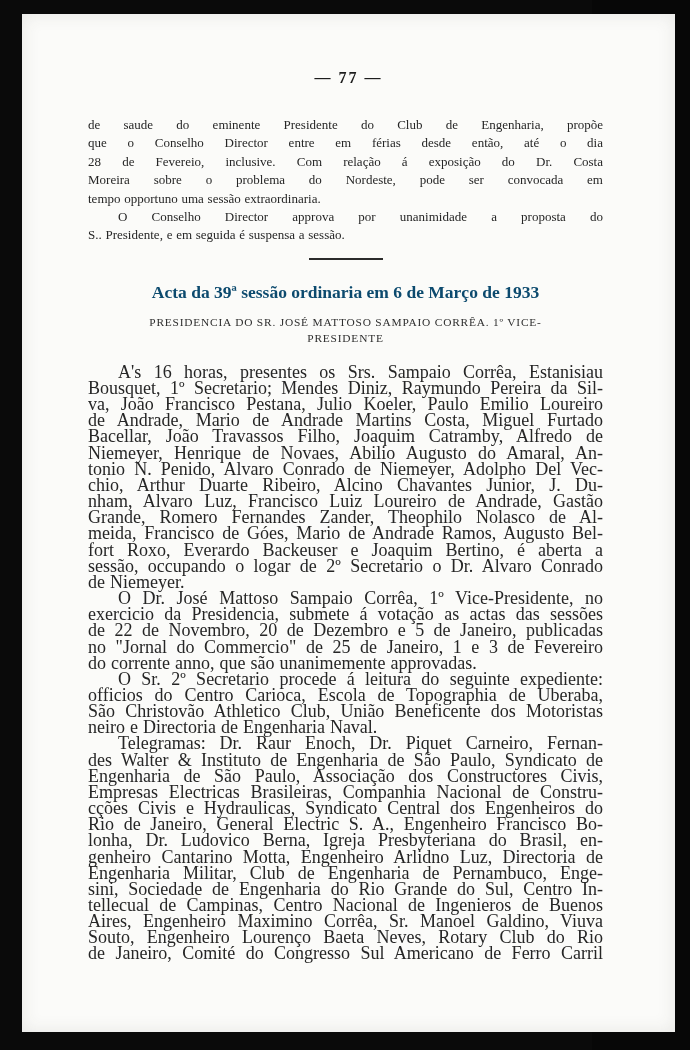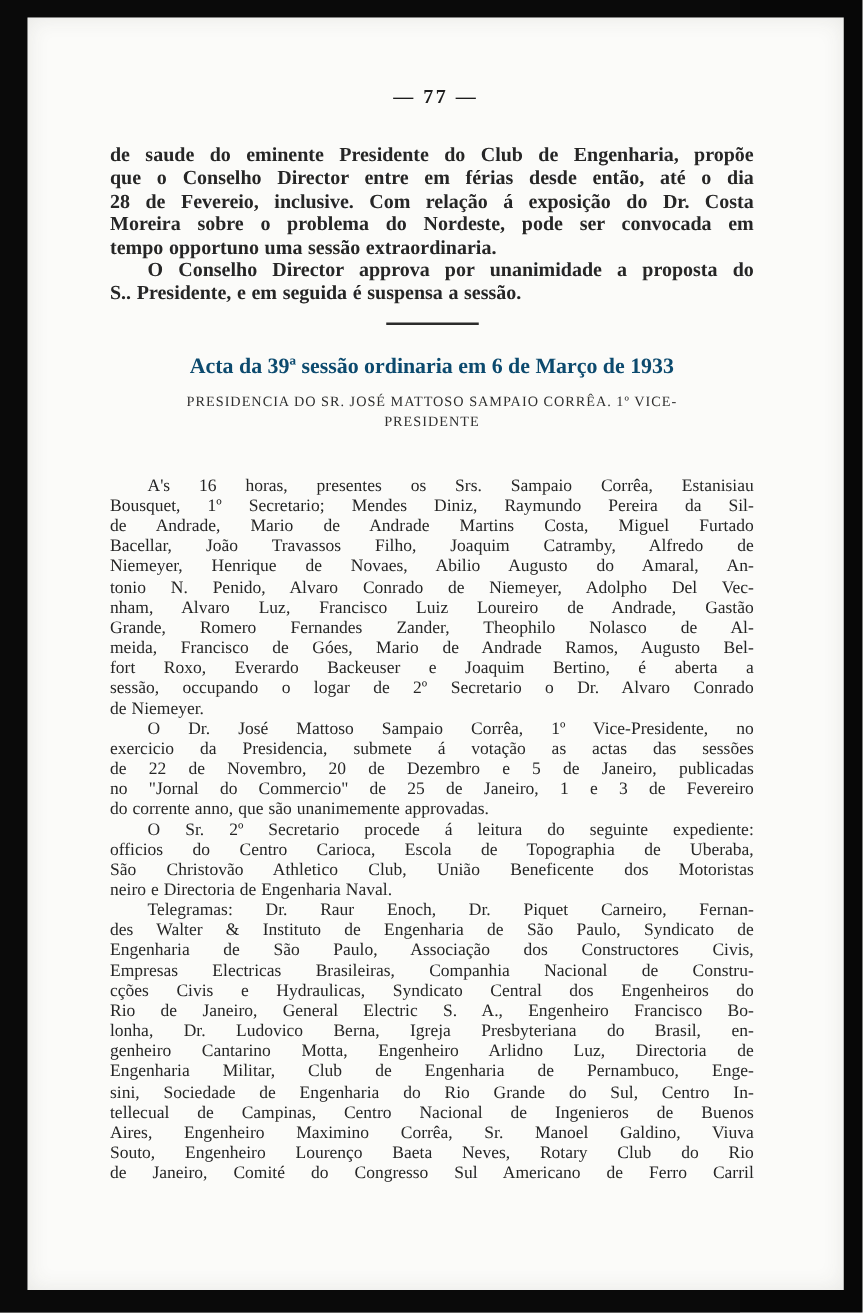--- a/index.html
+++ b/index.html
@@ -37,22 +37,21 @@
     font-weight: bold;
     letter-spacing: 2px;
     color: #1d1d1d;
   }
   .text-col {
     margin-left: 66px;
     width: 515px;
   }
   .top-section {
     margin-top: 29px;
-    font-size: 16px;
-    font-weight: bold;
+    font-size: 13px;
   }
   .top-section .line {
     line-height: 18.4px;
   }
   .divider {
     width: 74px;
     height: 2px;
     background: #2b2b2b;
     margin: 13px auto 0 auto;
   }
@@ -66,22 +65,22 @@
   }
   .presidency {
     margin-top: 11px;
     text-align: center;
     font-size: 11.4px;
     line-height: 16px;
     letter-spacing: 0.8px;
     color: #2e2e2e;
   }
   .body-section {
-    margin-top: 36px;
-    font-size: 14px;
+    margin-top: 18px;
+    font-size: 18px;
   }
   .body-section .line {
     line-height: 16.15px;
   }
   .line {
     text-align: justify;
     text-align-last: justify;
     word-spacing: 0.5px;
     white-space: nowrap;
   }
@@ -117,24 +116,26 @@
       <h1 class="session-title">Acta da 39ª sessão ordinaria em 6 de Março de 1933</h1>
 
       <div class="presidency">
         <div>PRESIDENCIA DO SR. JOSÉ MATTOSO SAMPAIO CORRÊA. 1º VICE-</div>
         <div>PRESIDENTE</div>
       </div>
 
       <div class="body-section">
           <div class="line indent">A's 16 horas, presentes os Srs. Sampaio Corrêa, Estanisiau</div>
           <div class="line">Bousquet, 1º Secretario; Mendes Diniz, Raymundo Pereira da Sil-</div>
+          <div class="line">va, João Francisco Pestana, Julio Koeler, Paulo Emilio Loureiro</div>
           <div class="line">de Andrade, Mario de Andrade Martins Costa, Miguel Furtado</div>
           <div class="line">Bacellar, João Travassos Filho, Joaquim Catramby, Alfredo de</div>
           <div class="line">Niemeyer, Henrique de Novaes, Abilio Augusto do Amaral, An-</div>
           <div class="line">tonio N. Penido, Alvaro Conrado de Niemeyer, Adolpho Del Vec-</div>
+          <div class="line">chio, Arthur Duarte Ribeiro, Alcino Chavantes Junior, J. Du-</div>
           <div class="line">nham, Alvaro Luz, Francisco Luiz Loureiro de Andrade, Gastão</div>
           <div class="line">Grande, Romero Fernandes Zander, Theophilo Nolasco de Al-</div>
           <div class="line">meida, Francisco de Góes, Mario de Andrade Ramos, Augusto Bel-</div>
           <div class="line">fort Roxo, Everardo Backeuser e Joaquim Bertino, é aberta a</div>
           <div class="line">sessão, occupando o logar de 2º Secretario o Dr. Alvaro Conrado</div>
           <div class="line lastline">de Niemeyer.</div>
           <div class="line indent">O Dr. José Mattoso Sampaio Corrêa, 1º Vice-Presidente, no</div>
           <div class="line">exercicio da Presidencia, submete á votação as actas das sessões</div>
           <div class="line">de 22 de Novembro, 20 de Dezembro e 5 de Janeiro, publicadas</div>
           <div class="line">no "Jornal do Commercio" de 25 de Janeiro, 1 e 3 de Fevereiro</div>

